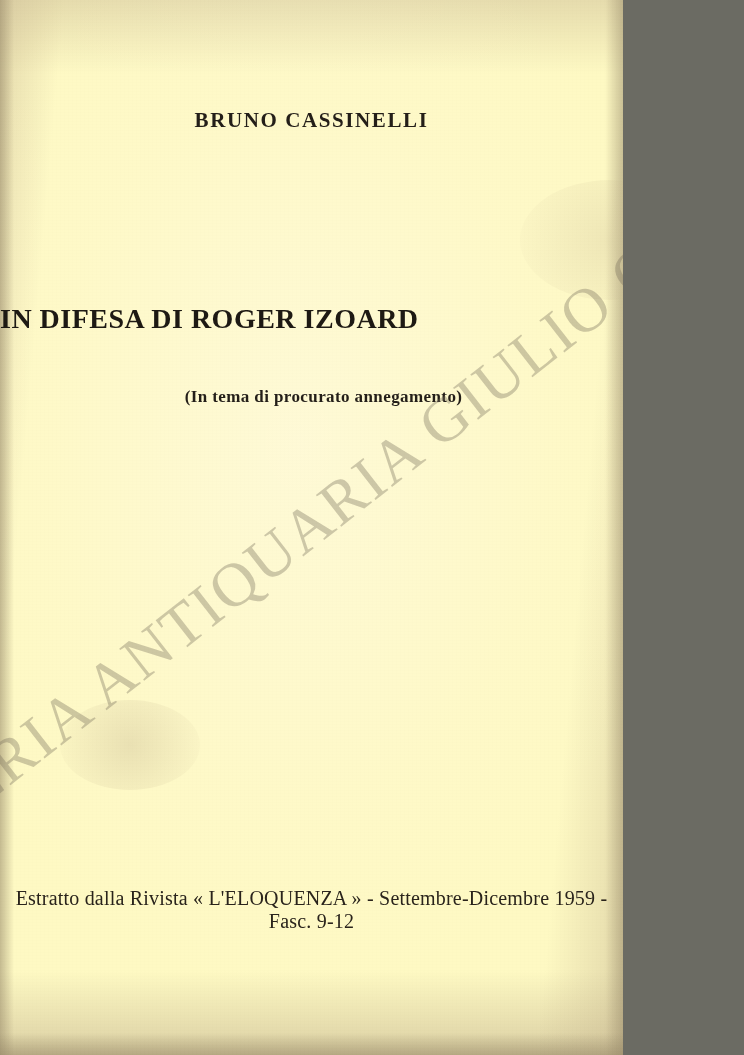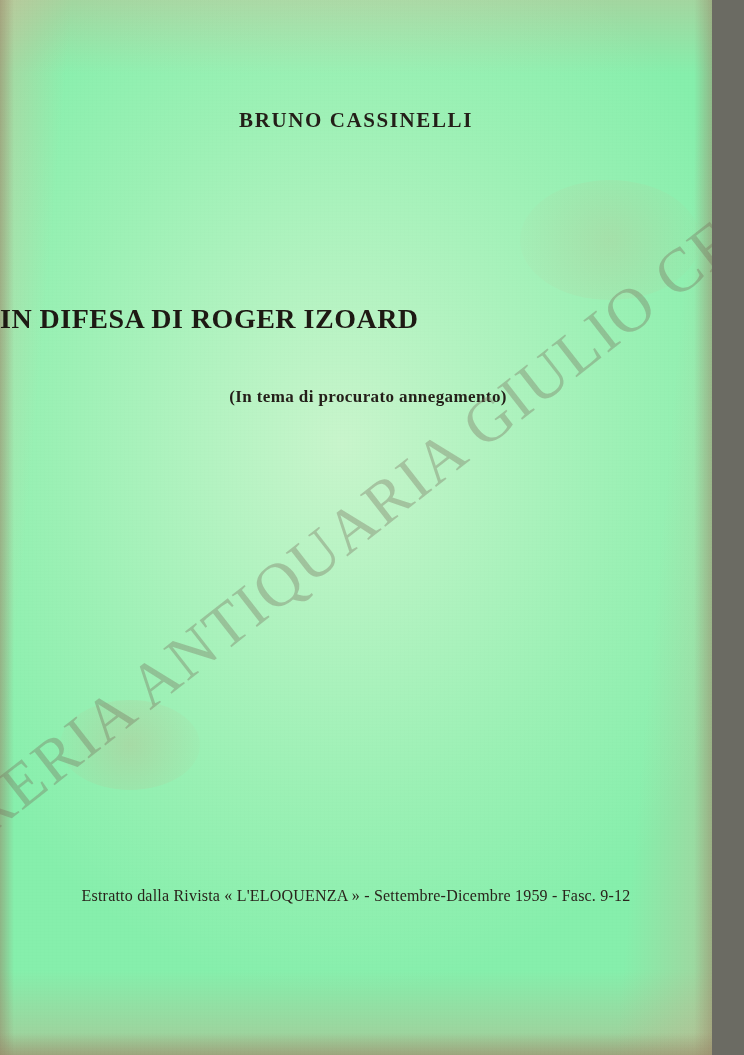--- a/index.html
+++ b/index.html
@@ -8,23 +8,23 @@
     background: #6b6b63;
   }
   body {
     width: 744px;
     height: 1055px;
     overflow: hidden;
     font-family: "Liberation Serif", serif;
   }
   .page {
     position: relative;
-    width: 712px;
+    width: 623px;
     height: 1055px;
-    background: #86efac;
+    background: #fef9c3;
     overflow: hidden;
   }
   
   .paper-tone {
     position: absolute;
     inset: 0;
     background:
       radial-gradient(ellipse 90% 75% at 48% 42%, rgba(255,250,230,0.55) 0%, rgba(255,248,222,0.18) 45%, rgba(222,205,164,0.0) 70%),
       linear-gradient(95deg, rgba(206,190,152,0.55) 0%, rgba(206,190,152,0.0) 9%, rgba(206,190,152,0.0) 88%, rgba(196,180,142,0.50) 100%),
       linear-gradient(180deg, rgba(200,184,146,0.45) 0%, rgba(200,184,146,0.0) 7%, rgba(200,184,146,0.0) 92%, rgba(190,174,138,0.55) 100%);
@@ -98,21 +98,21 @@
     padding-left: 12px;
   }
 
   .footer {
     position: absolute;
     top: 887px;
     left: 0;
     width: 100%;
     text-align: center;
     font-family: "Liberation Serif", serif;
-    font-size: 16px;
+    font-size: 20px;
     letter-spacing: 0.2px;
     color: #2a241c;
   }
 
   
   .watermark {
     position: absolute;
     z-index: 5;
     left: 50%;
     top: 50%;

